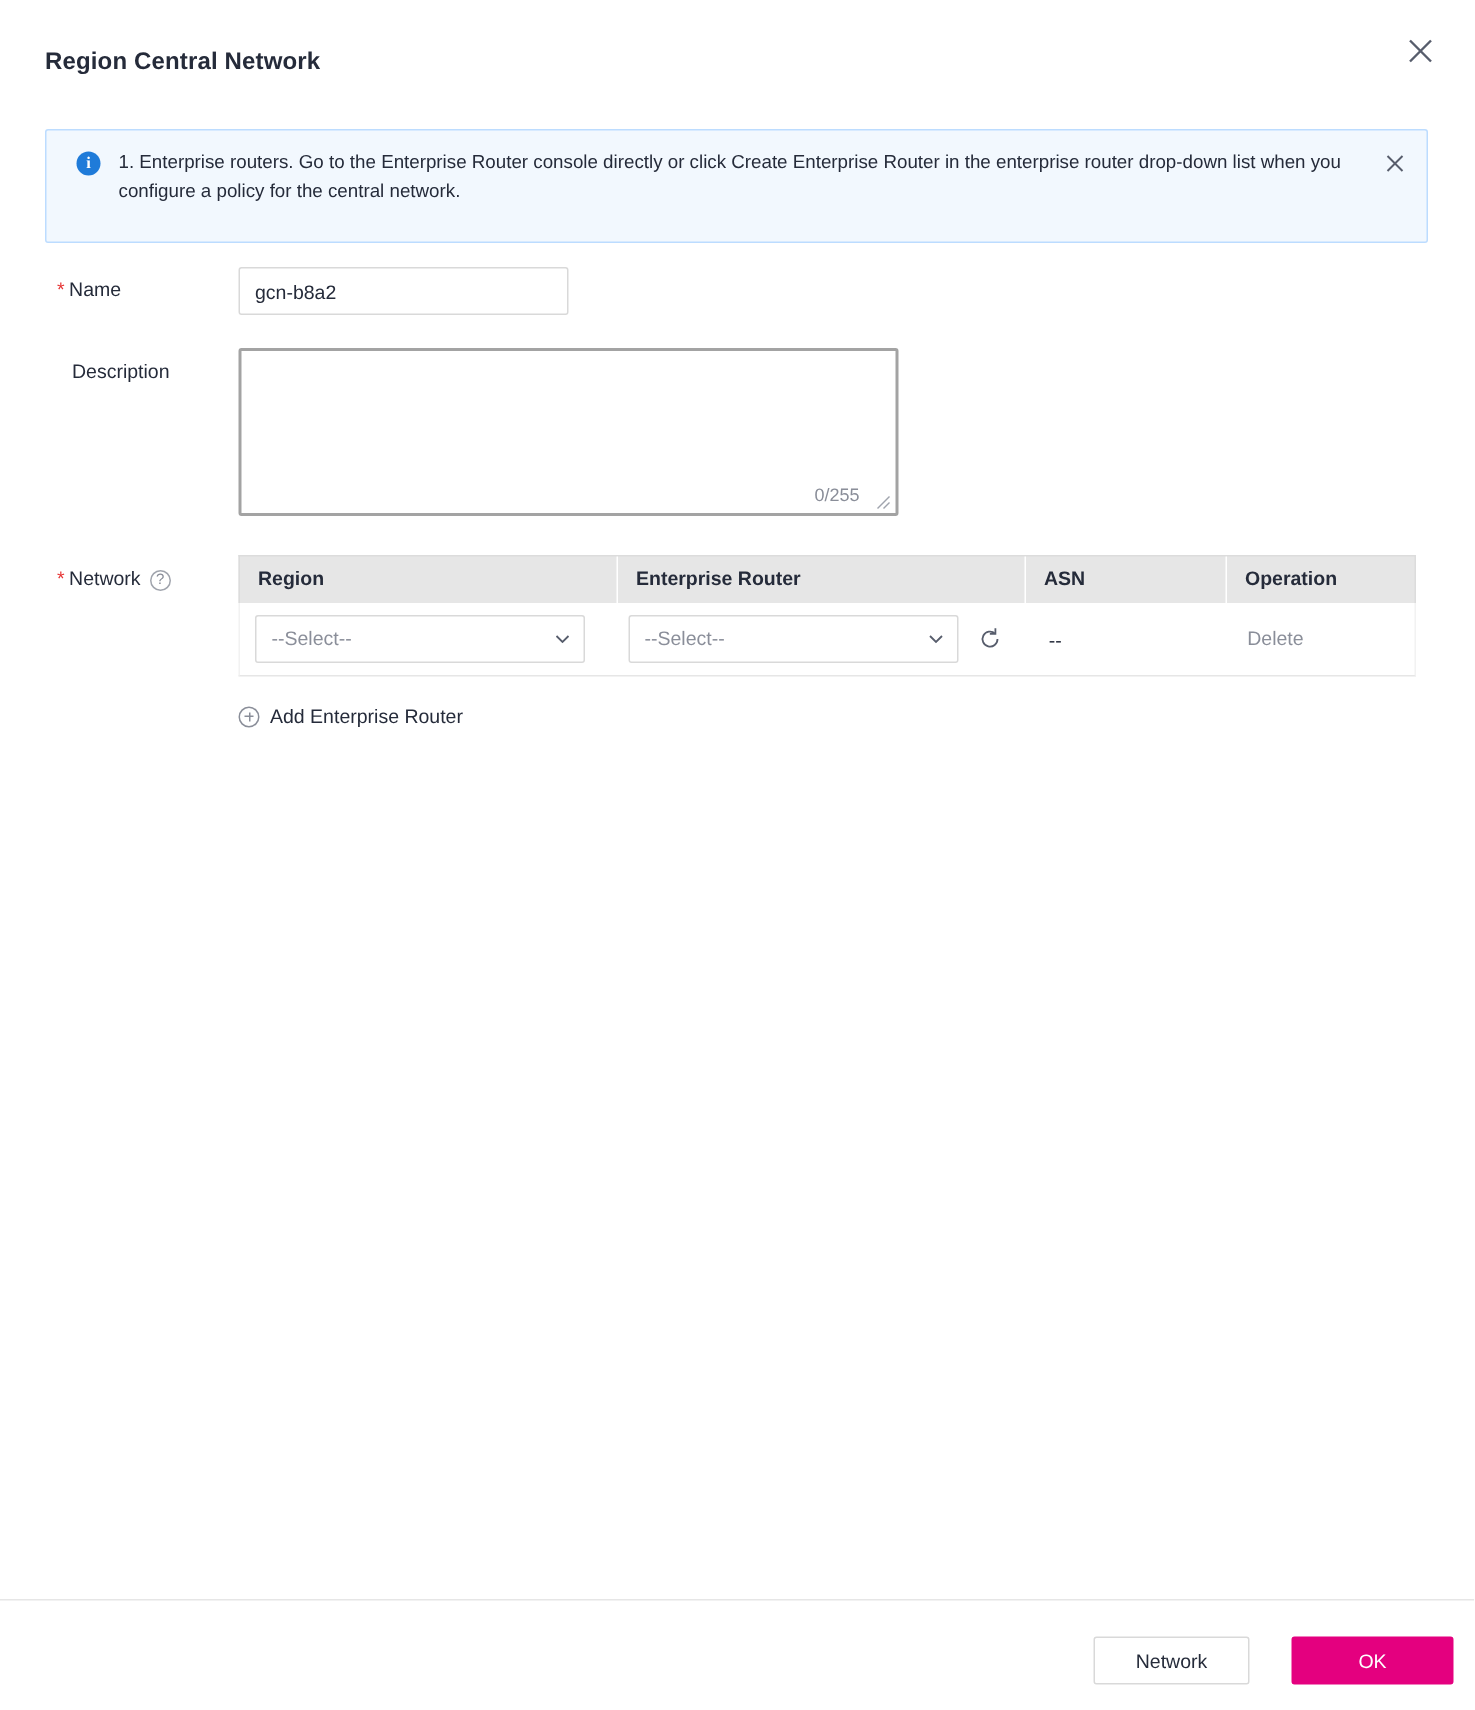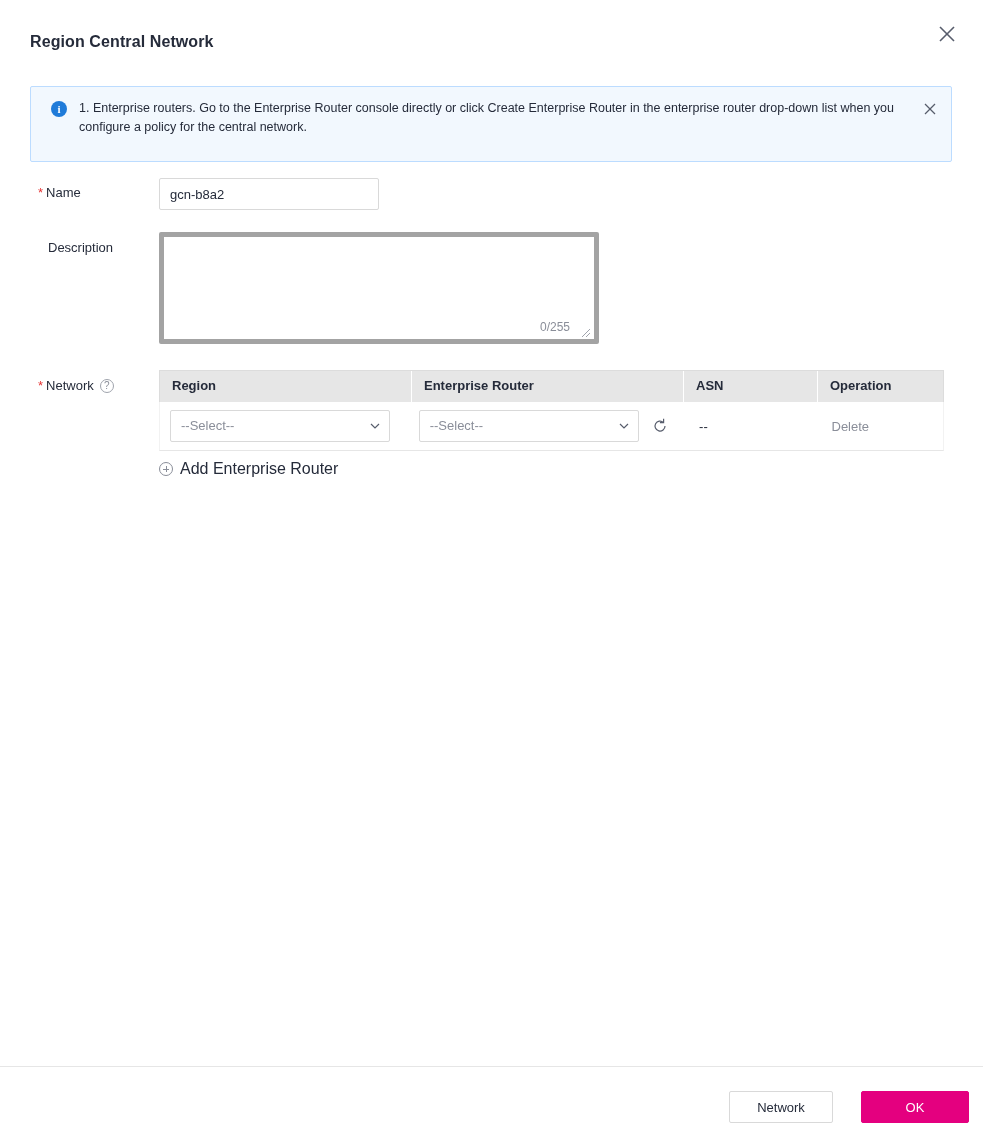--- a/index.html
+++ b/index.html
@@ -123,21 +123,21 @@
   }
 
   .row-desc { left: 30px; top: 232px; width: 930px; }
   .label-desc { position: absolute; left: 18px; top: 8px; white-space: nowrap; }
   .desc-box {
     position: absolute;
     left: 129px;
     top: 0;
     width: 440px;
     height: 112px;
-    border: 5px solid #a3a3a3;
+    border: 2px solid #a3a3a3;
     border-radius: 2px;
     background: #fff;
   }
   .desc-textarea {
     width: 100%;
     height: 100%;
     border: none;
     resize: none;
     outline: none;
     padding: 8px 10px;
@@ -249,25 +249,25 @@
     width: 18px;
     height: 18px;
     cursor: pointer;
   }
   .delete-link {
     font-size: 13px;
     color: #8a8e99;
     cursor: pointer;
   }
   .add-row {
-    margin-top: 9px;
+    margin-top: 19px;
     display: inline-flex;
     align-items: center;
     gap: 7px;
-    font-size: 16px;
+    font-size: 13px;
     color: #252b3a;
     cursor: pointer;
   }
   .plus-circle {
     width: 14px;
     height: 14px;
     border: 1px solid #8a8e99;
     border-radius: 50%;
     position: relative;
   }

